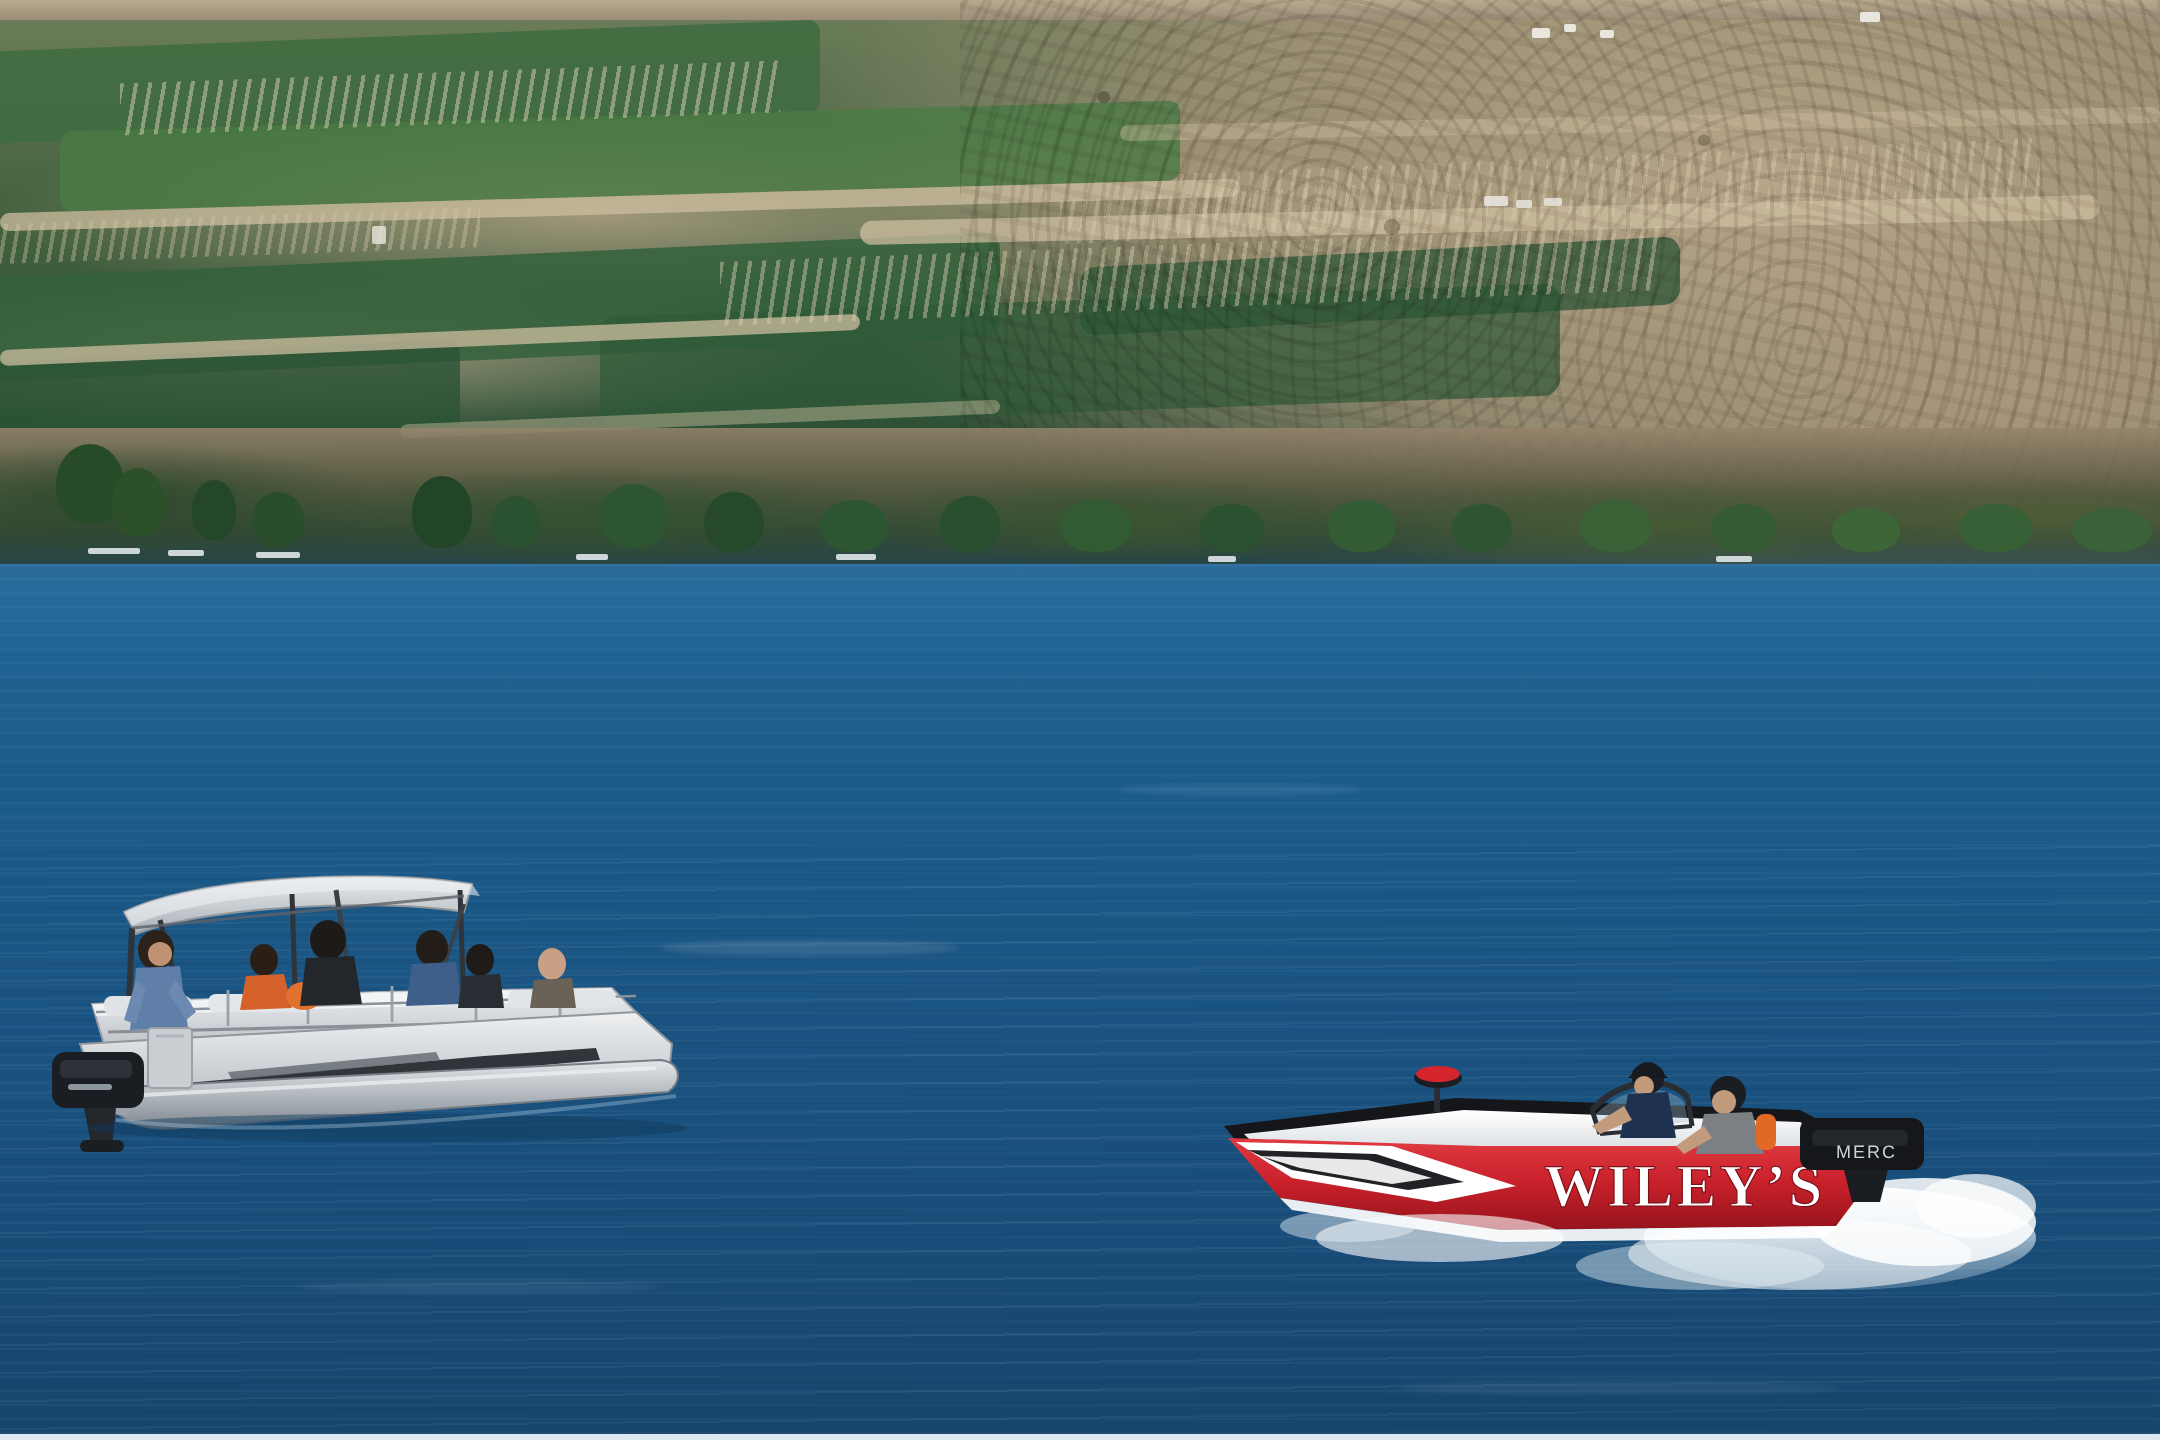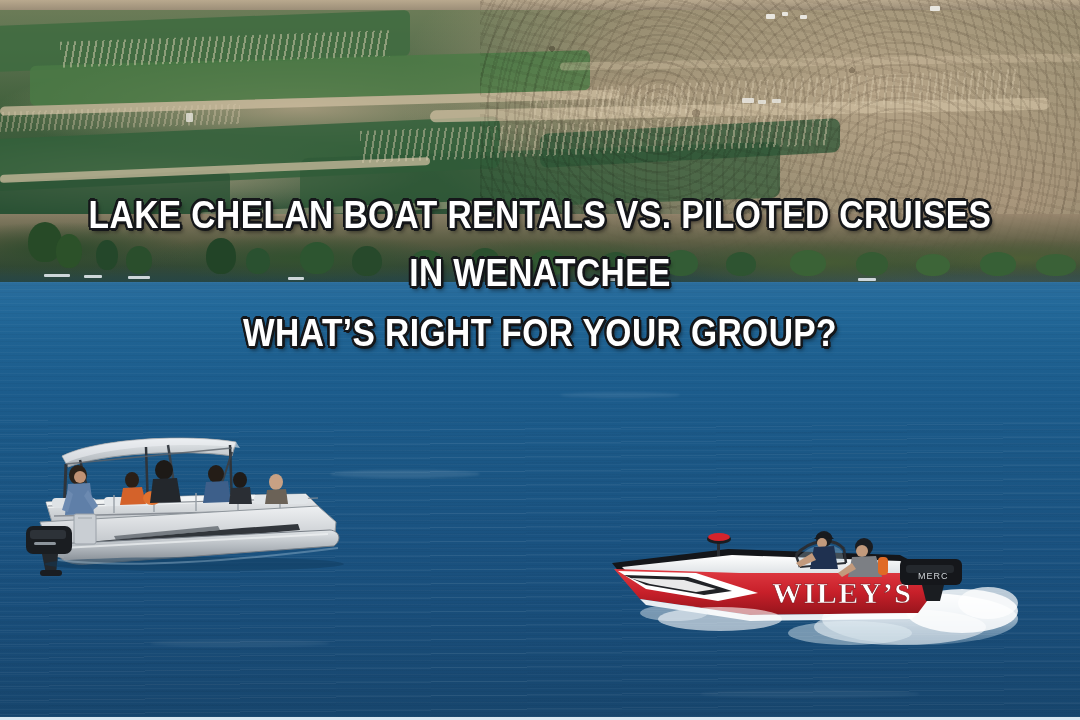--- a/index.html
+++ b/index.html
@@ -259,25 +259,20 @@
 
   <div class="lake-fallback"></div>
   <div class="ripples"></div>
   <div class="ripples2"></div>
   <div class="glint" style="left:330px;top:470px;width:150px;height:8px;"></div>
   <div class="glint" style="left:560px;top:392px;width:120px;height:6px;opacity:.7;"></div>
   <div class="glint" style="left:150px;top:640px;width:180px;height:7px;opacity:.6;"></div>
   <div class="glint" style="left:700px;top:690px;width:220px;height:8px;opacity:.5;"></div>
   <div class="lake-bottom-strip"></div>
 
-  <div class="headline">
-    <span class="ln l1">LAKE CHELAN BOAT RENTALS VS. PILOTED CRUISES</span>
-    <span class="ln l2">IN WENATCHEE</span>
-    <span class="ln l3">WHAT’S RIGHT FOR YOUR GROUP?</span>
-  </div>
 
   <div id="pontoon">
     <svg width="330" height="180" viewBox="0 0 330 180">
       <defs>
         <linearGradient id="pdeck" x1="0" y1="0" x2="0" y2="1">
           <stop offset="0" stop-color="#eef0f2"></stop>
             <stop offset="1" stop-color="#b9bec3"></stop>
         </linearGradient>
         <linearGradient id="ptube" x1="0" y1="0" x2="0" y2="1">
           <stop offset="0" stop-color="#e2e6e9"></stop>

